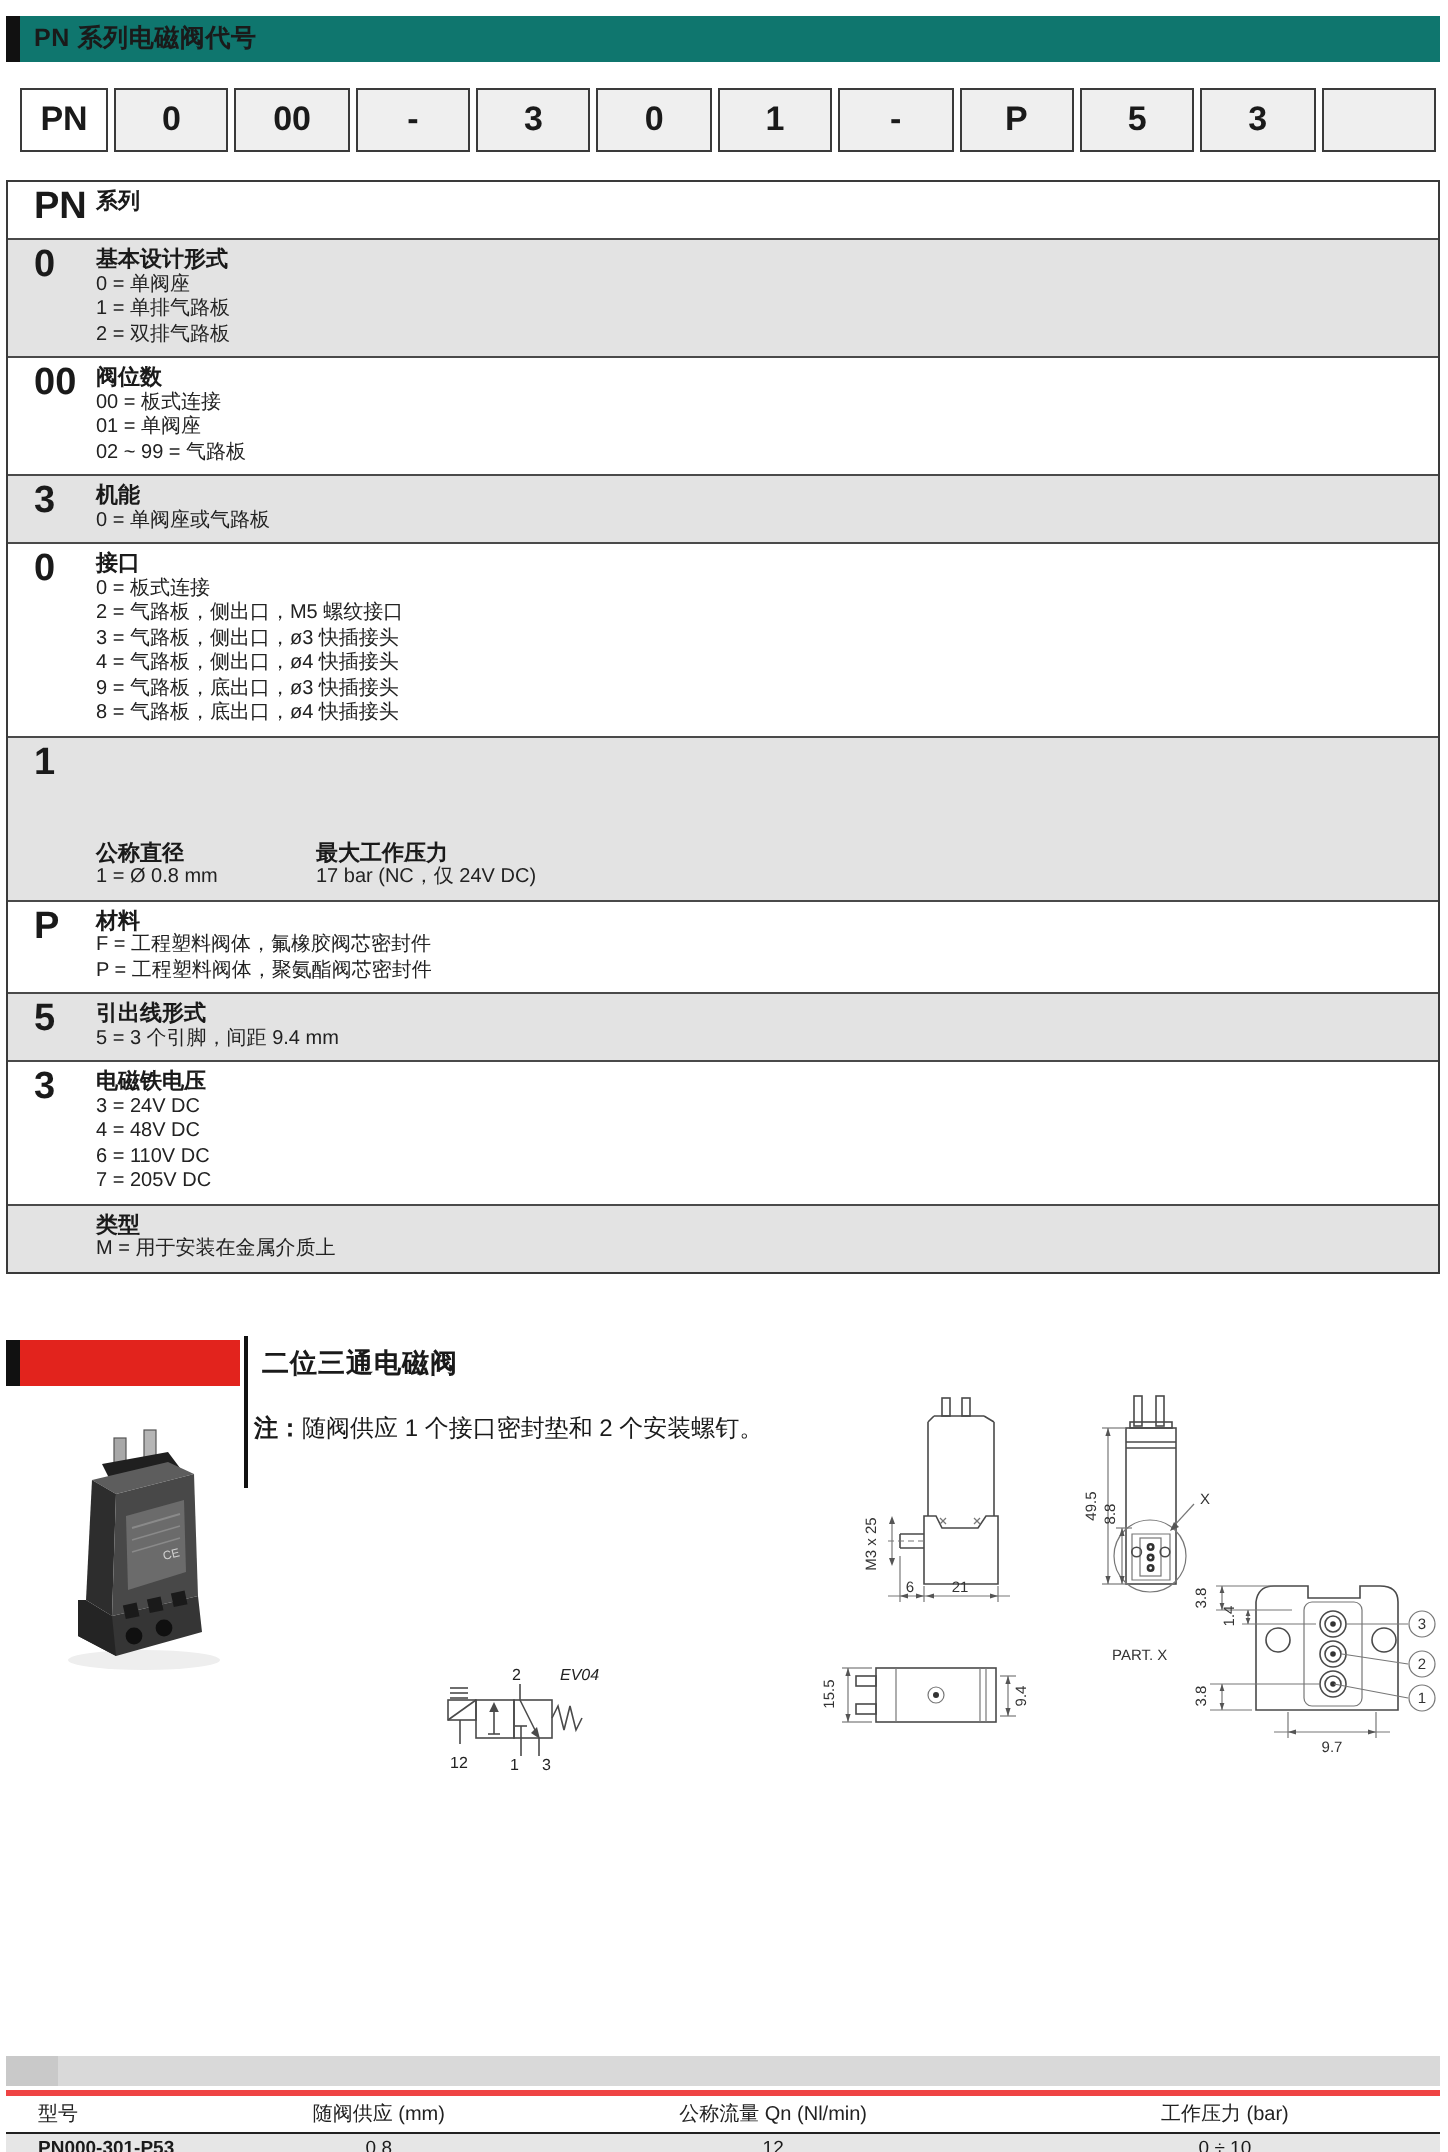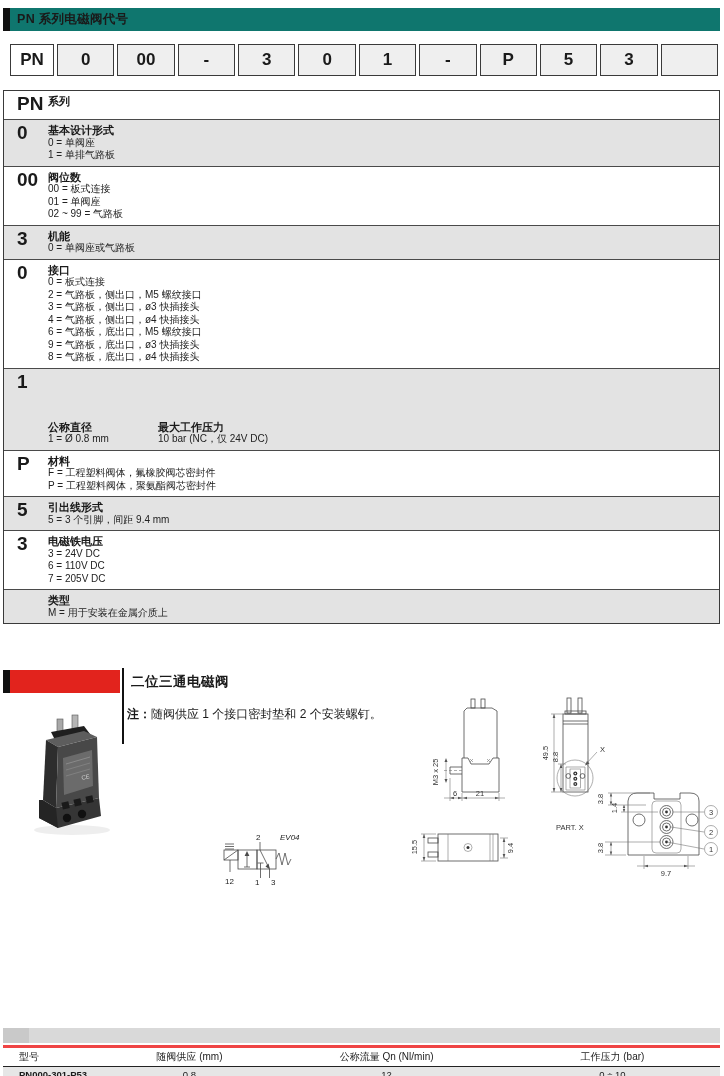--- a/index.html
+++ b/index.html
@@ -89,20 +89,21 @@
         <div class="exp-title">系列</div>
       </div>
   </div>
 
   <div class="exp-row shaded">
     <div class="exp-code">0</div>
     <div class="exp-content">
       <div class="exp-title">基本设计形式</div>
       <div class="exp-line">0 = 单阀座</div>
       <div class="exp-line">1 = 单排气路板</div>
+      <div class="exp-line">2 = 双排气路板</div>
     </div>
   </div>
 
   <div class="exp-row">
     <div class="exp-code">00</div>
     <div class="exp-content">
       <div class="exp-title">阀位数</div>
       <div class="exp-line">00 = 板式连接</div>
       <div class="exp-line">01 = 单阀座</div>
       <div class="exp-line">02 ~ 99 = 气路板</div>
@@ -118,37 +119,36 @@
   </div>
 
   <div class="exp-row">
     <div class="exp-code">0</div>
     <div class="exp-content">
       <div class="exp-title">接口</div>
       <div class="exp-line">0 = 板式连接</div>
       <div class="exp-line">2 = 气路板，侧出口，M5 螺纹接口</div>
       <div class="exp-line">3 = 气路板，侧出口，ø3 快插接头</div>
       <div class="exp-line">4 = 气路板，侧出口，ø4 快插接头</div>
-      <div class="exp-line">6 = 气路板，底出口，M5 螺纹接口</div>
       <div class="exp-line">9 = 气路板，底出口，ø3 快插接头</div>
       <div class="exp-line">8 = 气路板，底出口，ø4 快插接头</div>
     </div>
   </div>
 
   <div class="exp-row shaded">
     <div class="exp-code">1</div>
     <div class="exp-content">
       <div class="exp-cols">
         <div class="exp-col1">
           <div class="exp-title">公称直径</div>
           <div class="exp-line">1 = Ø 0.8 mm</div>
         </div>
         <div>
           <div class="exp-title">最大工作压力</div>
-          <div class="exp-line">10 bar (NC，仅 24V DC)</div>
+          <div class="exp-line">17 bar (NC，仅 24V DC)</div>
         </div>
       </div>
     </div>
   </div>
 
   <div class="exp-row">
     <div class="exp-code">P</div>
     <div class="exp-content">
       <div class="exp-title">材料</div>
       <div class="exp-line">F = 工程塑料阀体，氟橡胶阀芯密封件</div>
@@ -162,20 +162,21 @@
       <div class="exp-title">引出线形式</div>
       <div class="exp-line">5 = 3 个引脚，间距 9.4 mm</div>
     </div>
   </div>
 
   <div class="exp-row">
     <div class="exp-code">3</div>
     <div class="exp-content">
       <div class="exp-title">电磁铁电压</div>
       <div class="exp-line">3 = 24V DC</div>
+      <div class="exp-line">4 = 48V DC</div>
       <div class="exp-line">6 = 110V DC</div>
       <div class="exp-line">7 = 205V DC</div>
     </div>
   </div>
 
   <div class="exp-row shaded">
     <div class="exp-code"></div>
     <div class="exp-content">
       <div class="exp-title">类型</div>
       <div class="exp-line">M = 用于安装在金属介质上</div>

